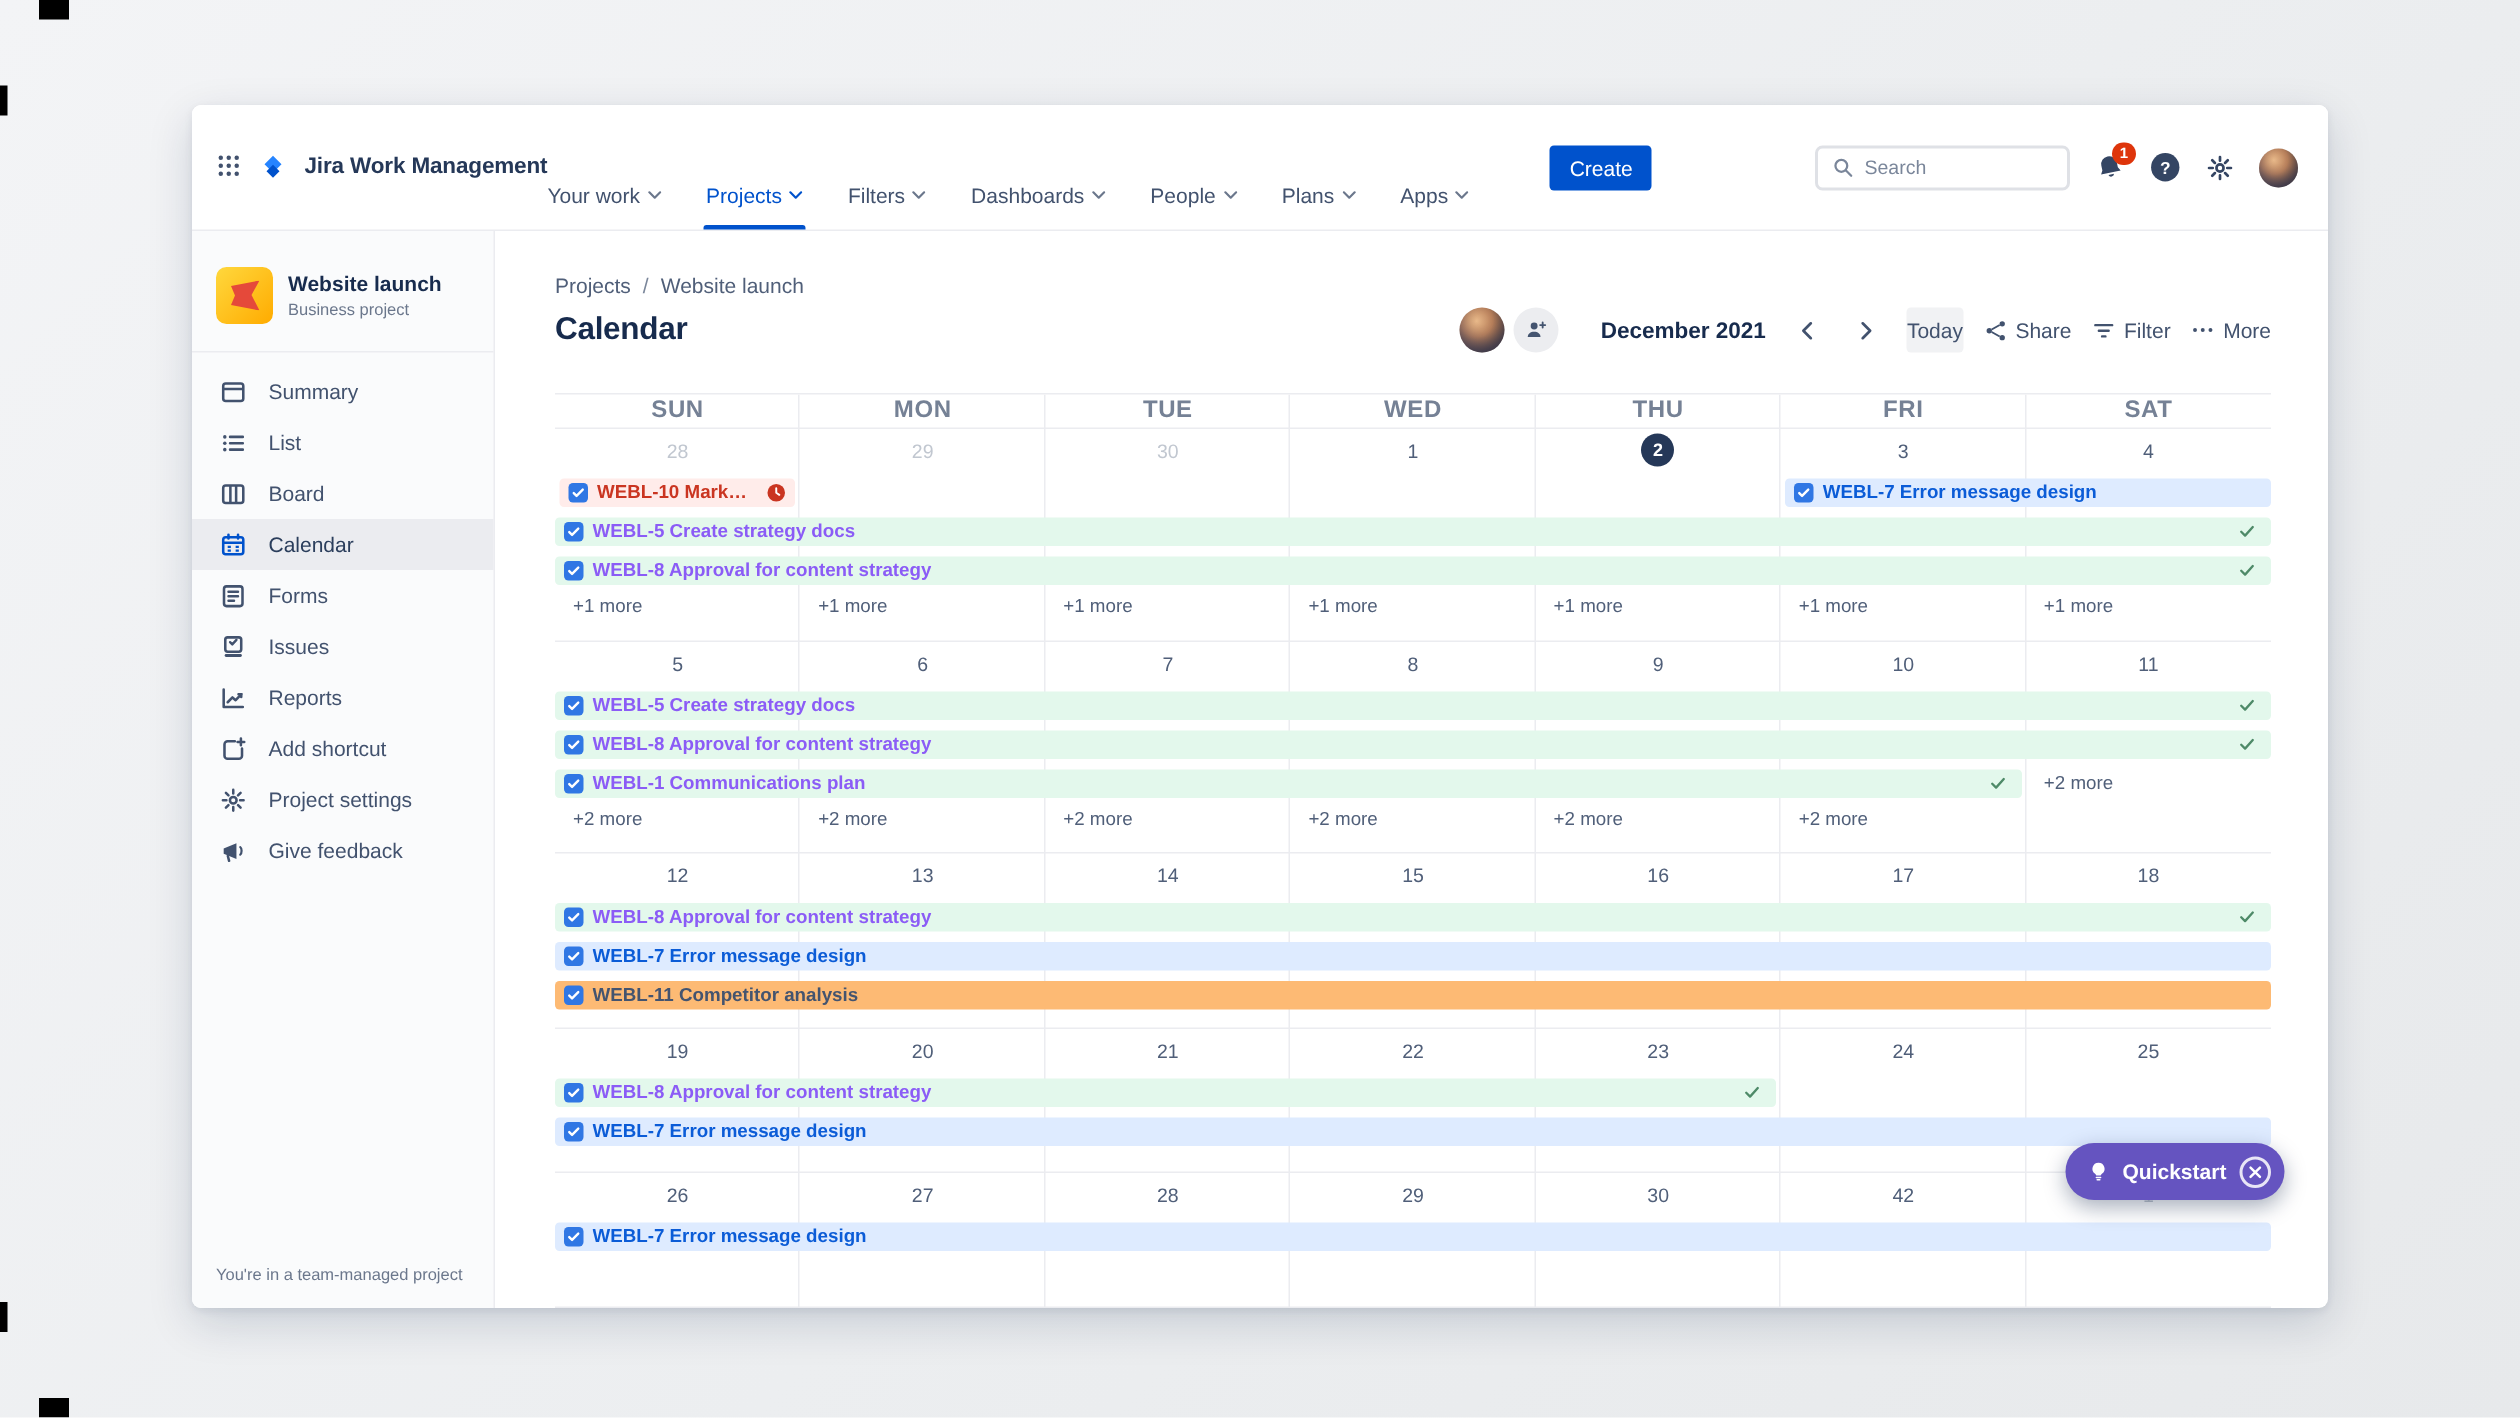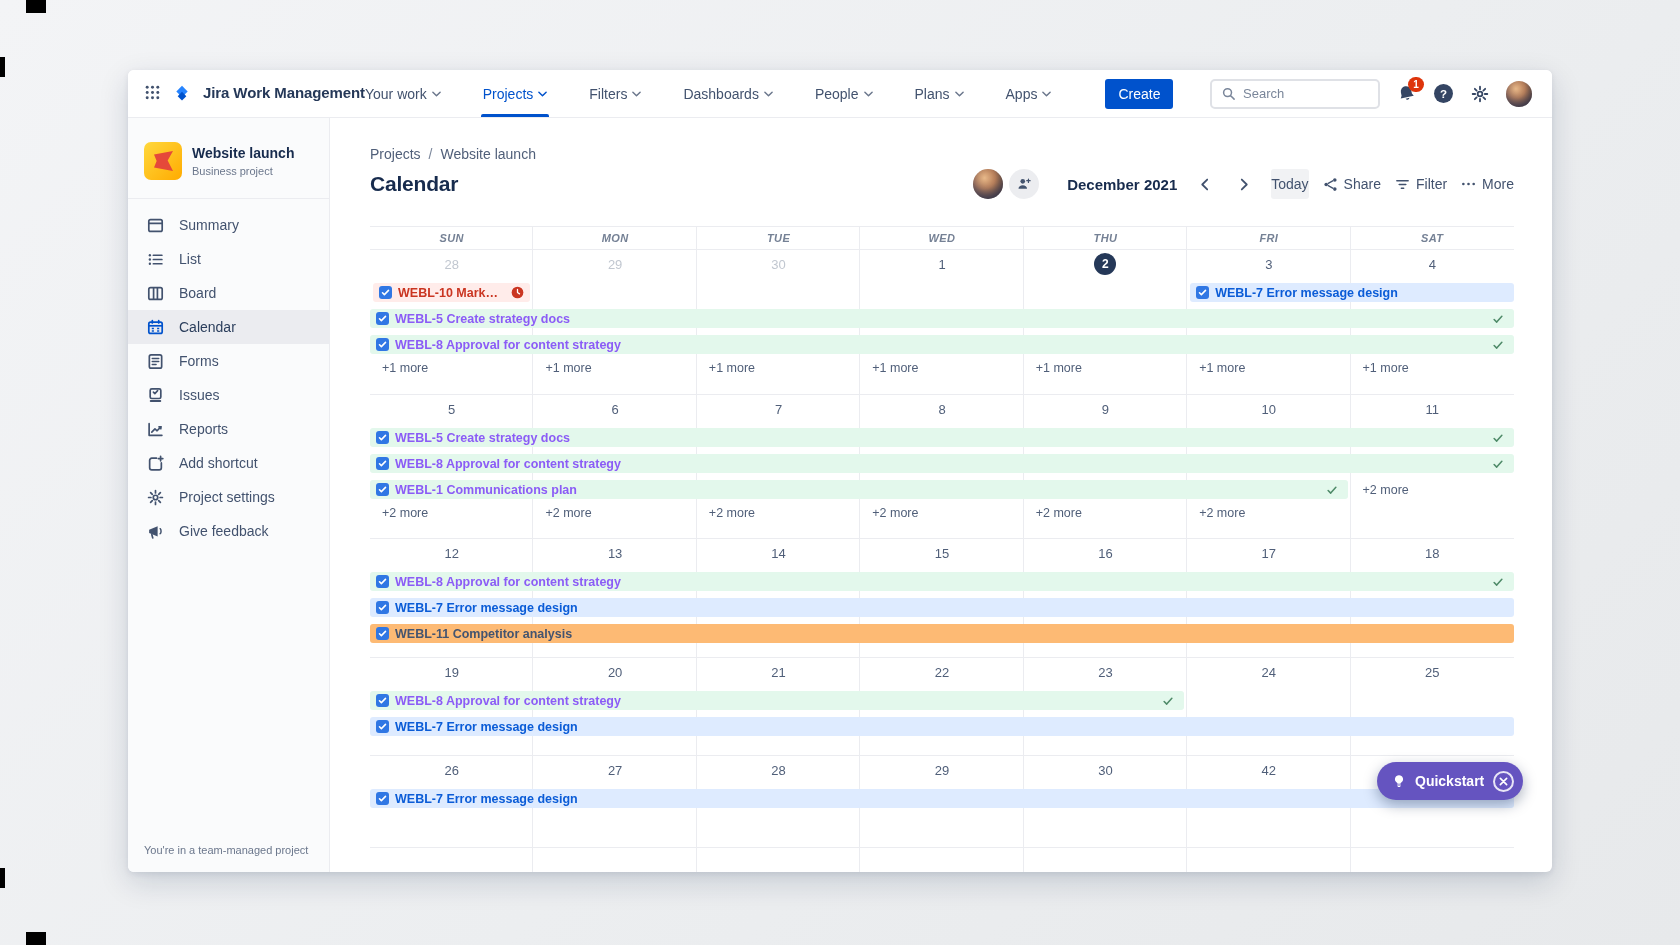--- a/index.html
+++ b/index.html
@@ -21,21 +21,21 @@
     box-shadow:0 10px 30px rgba(9,30,66,.16), 0 2px 6px rgba(9,30,66,.08);
     display:flex; flex-direction:column;
   }
 
   
   .topnav { flex:0 0 47px; display:flex; align-items:center; padding:0 20px 0 16px;
             border-bottom:1px solid #EBECF0; background:#fff; }
   .nav-left { display:flex; align-items:flex-start; gap:11px; }
   .grid-icon { color:#42526E; display:flex; cursor:pointer; }
   .app-title { font-size:15px; font-weight:700; color:#253858; letter-spacing:-0.1px; white-space:nowrap; }
-  .nav-menu { display:flex; align-items:center; gap:42px; height:47px; }
+  .nav-menu { display:flex; align-items:center; gap:30px; height:47px;margin-top:36px; }
   .nav-item { font-size:14px; color:#42526E; font-weight:500; display:flex; align-items:center; gap:5px;
               height:100%; position:relative; cursor:pointer; white-space:nowrap; }
   .nav-item .caret { display:flex; color:#6B778C; margin-top:1px; }
   .nav-item.active { color:#0052CC; }
   .nav-item.active .caret { color:#0052CC; }
   .nav-item.active::after { content:""; position:absolute; left:-2px; right:-2px; bottom:0; height:3px;
                             background:#0052CC; border-radius:2px 2px 0 0; }
   .create-btn { margin-left:54px; background:#0052CC; color:#fff; border:none; border-radius:3px;
                 font-family:inherit; font-size:14px; font-weight:500; padding:7px 13px; cursor:pointer; }
   .nav-right { margin-left:auto; display:flex; align-items:center; gap:17px; }
@@ -96,21 +96,21 @@
 
   
   .grid { margin-top:26px; border-top:1px solid #EBECF0; position:relative; flex:1;
           display:flex; flex-direction:column; overflow:hidden; }
   .col-overlay { position:absolute; inset:0; display:grid; grid-template-columns:repeat(7,1fr);
                  pointer-events:none; z-index:0; }
   .col-overlay div { border-right:1px solid #EBECF0; }
   .col-overlay div:last-child { border-right:none; }
   .day-headers { display:grid; grid-template-columns:repeat(7,1fr); height:22px; align-items:center;
                  position:relative; z-index:1; }
-  .day-h { text-align:center; font-size:11px; font-weight:700; color:#758195; letter-spacing:.4px;font-style:italic; }
+  .day-h { text-align:center; font-size:16px; font-weight:700; color:#758195; letter-spacing:.4px; }
   .week { border-top:1px solid #EBECF0; position:relative; z-index:1; }
   .week.partial { flex:1; }
   .dates { display:grid; grid-template-columns:repeat(7,1fr); padding-top:7px; height:33px; }
   .date-cell { display:flex; justify-content:center; align-items:flex-start;
                font-size:13px; color:#505F79; cursor:pointer; }
   .date-cell.muted { color:#C1C7D0; }
   .date-today { width:22px; height:22px; border-radius:50%; background:#253858; color:#fff;
                 display:flex; align-items:center; justify-content:center; font-size:12px;
                 font-weight:700; margin-top:-4px; }
   .bar-row { display:grid; grid-template-columns:repeat(7,1fr); height:19px; margin-bottom:7px; }

